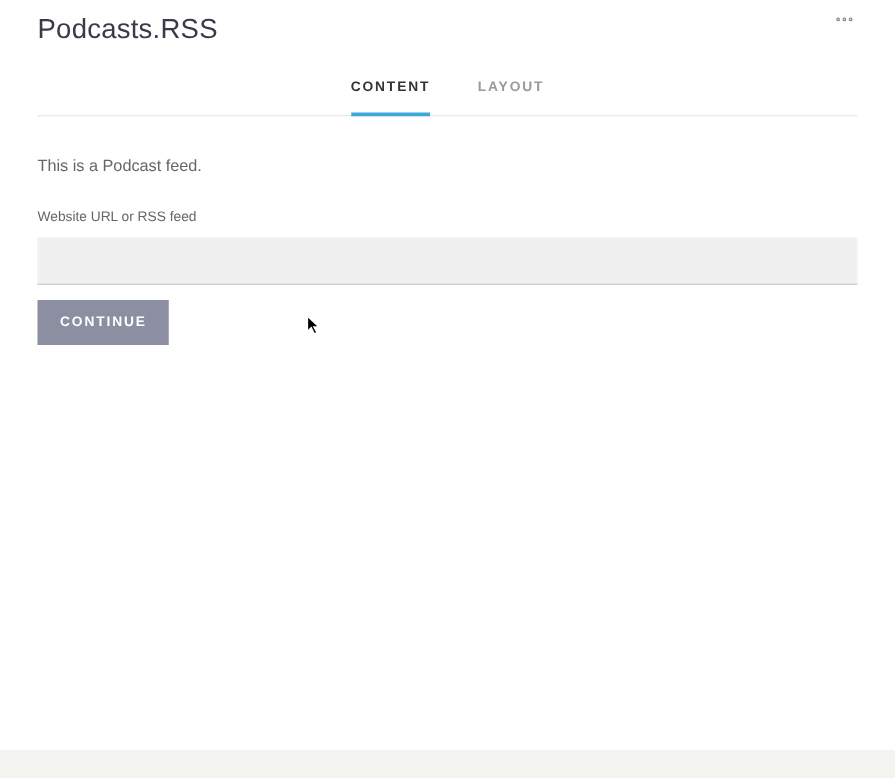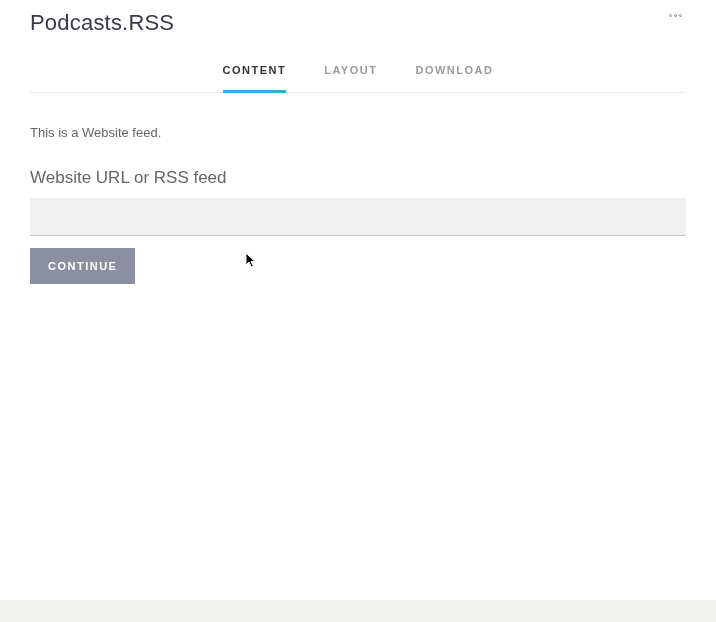--- a/index.html
+++ b/index.html
@@ -66,21 +66,21 @@
     }
     .content {
       padding-top: 32px;
     }
     .description {
       font-size: 13px;
       color: #666;
       margin-bottom: 28px;
     }
     .field-label {
-      font-size: 17px;
+      font-size: 11px;
       color: #666;
       margin-bottom: 10px;
       display: block;
     }
     .field-input {
       width: 100%;
       height: 38px;
       background: #f0f0f0;
       border: none;
       border-bottom: 1px solid #ccc;
@@ -124,25 +124,24 @@
     <div class="more-icon">
       <span></span>
         <span></span>
         <span></span>
     </div>
   </div>
 
   <div class="tabs">
     <div class="tab active">CONTENT</div>
     <div class="tab">LAYOUT</div>
-    <div class="tab">DOWNLOAD</div>
   </div>
 
   <div class="content">
-    <p class="description">This is a Website feed.</p>
+    <p class="description">This is a Podcast feed.</p>
 
     <label class="field-label">Website URL or RSS feed</label>
     <input type="text" class="field-input" value="" style="">
 
     <button class="continue-btn">CONTINUE</button>
   </div>
 </div>
 
 <div class="footer-bar"></div>
 

